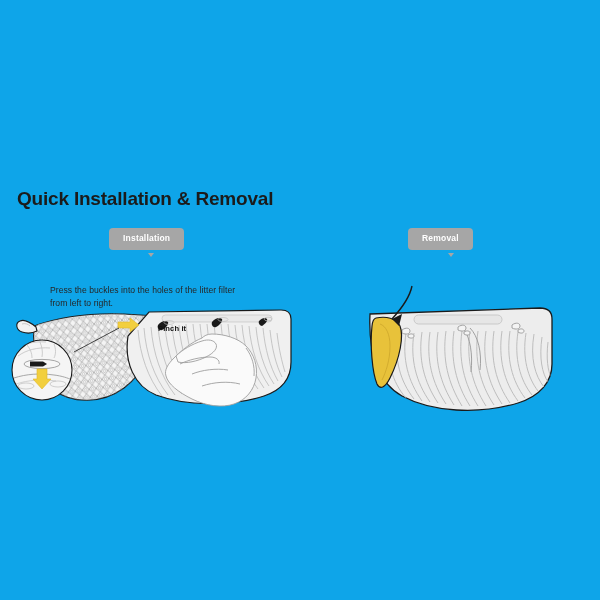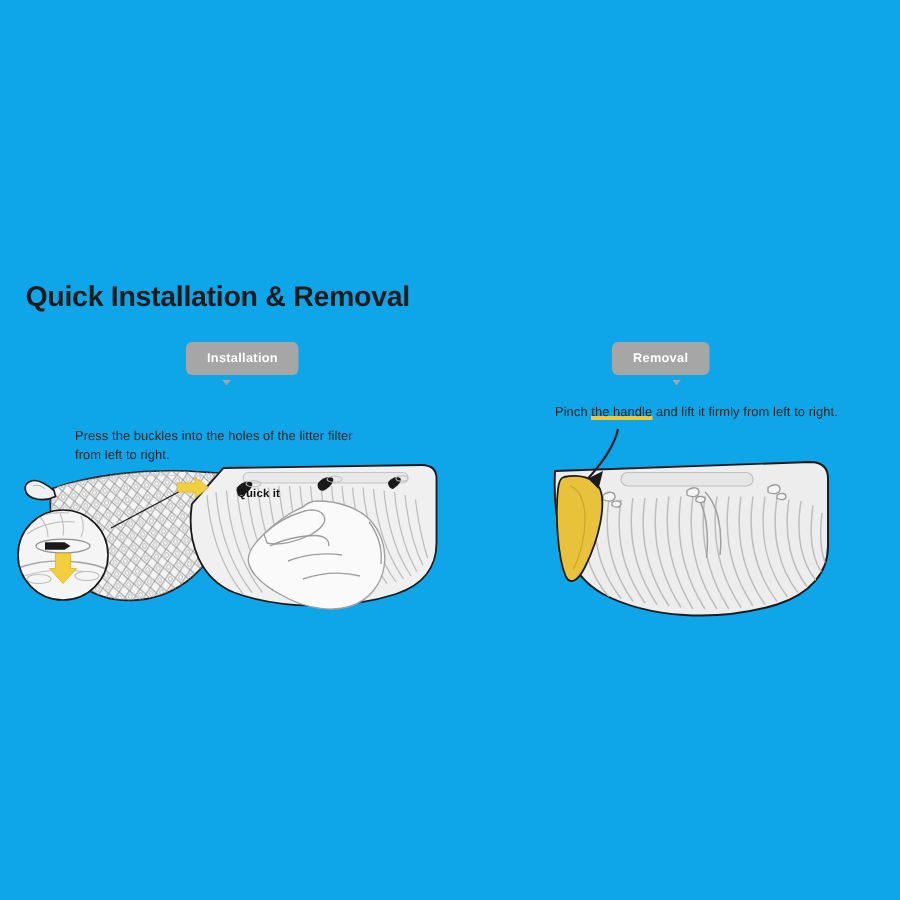--- a/index.html
+++ b/index.html
@@ -55,21 +55,21 @@
     background: #a6a6a6;
     color: #ffffff;
     font-size: 8.5px;
     font-weight: bold;
     letter-spacing: 0.2px;
     border-radius: 4px;
     padding: 6px 14px 7px 14px;
     line-height: 1;
     text-align: center;
   }
-  .badge-install { left: 112px; }
+  .badge-install { left: 97px; }
   .badge-removal { left: 48px; text-align: center; }
   .badge-tail {
     position: absolute;
     top: 25px;
     width: 6px;
     height: 4px;
     background: #a6a6a6;
     clip-path: polygon(0 0, 100% 0, 50% 100%);
   }
   .badge-tail-install { left: 136px; }
@@ -256,30 +256,29 @@
           <path d="M10 84 C22 80, 36 79, 50 81" fill="none" stroke="#c2c2c2" stroke-width="0.7"></path>
           <ellipse cx="20" cy="86" rx="8" ry="3" fill="none" stroke="#bdbdbd" stroke-width="0.7"></ellipse>
           <ellipse cx="52" cy="84" rx="8" ry="3" fill="none" stroke="#bdbdbd" stroke-width="0.7"></ellipse>
 
           <path d="M31 69 L41 69 L41 79 L45 79 L36 89 L27 79 L31 79 Z" fill="#f2cf3e" stroke="#dfb72a" stroke-width="0.6"></path>
         </g>
       </g>
     </svg>
   </div>
 
-  <div class="press-it">Quick it</div>
+  <div class="press-it">Pinch it</div>
 
   <div class="panel panel-removal">
 
     <div class="badge-wrap">
       <div class="badge badge-removal">Removal</div>
       <div class="badge-tail badge-tail-removal"></div>
     </div>
 
-    <div class="caption caption-removal"><span>Pinch </span><span class="hl">the handle</span><span> and lift it firmly from left to right.</span></div>
   </div>
 
   <div class="illus illus-removal">
     <svg width="220" height="135" viewBox="0 0 220 135">
       <defs>
         <clipPath id="remClip">
           <path d="M18 28 L188 22 C196 22, 200 26, 200 33 L200 78
                    C200 96, 188 110, 166 117
                    C126 129, 80 126, 50 110
                    C28 98, 16 70, 18 28 Z"></path>

